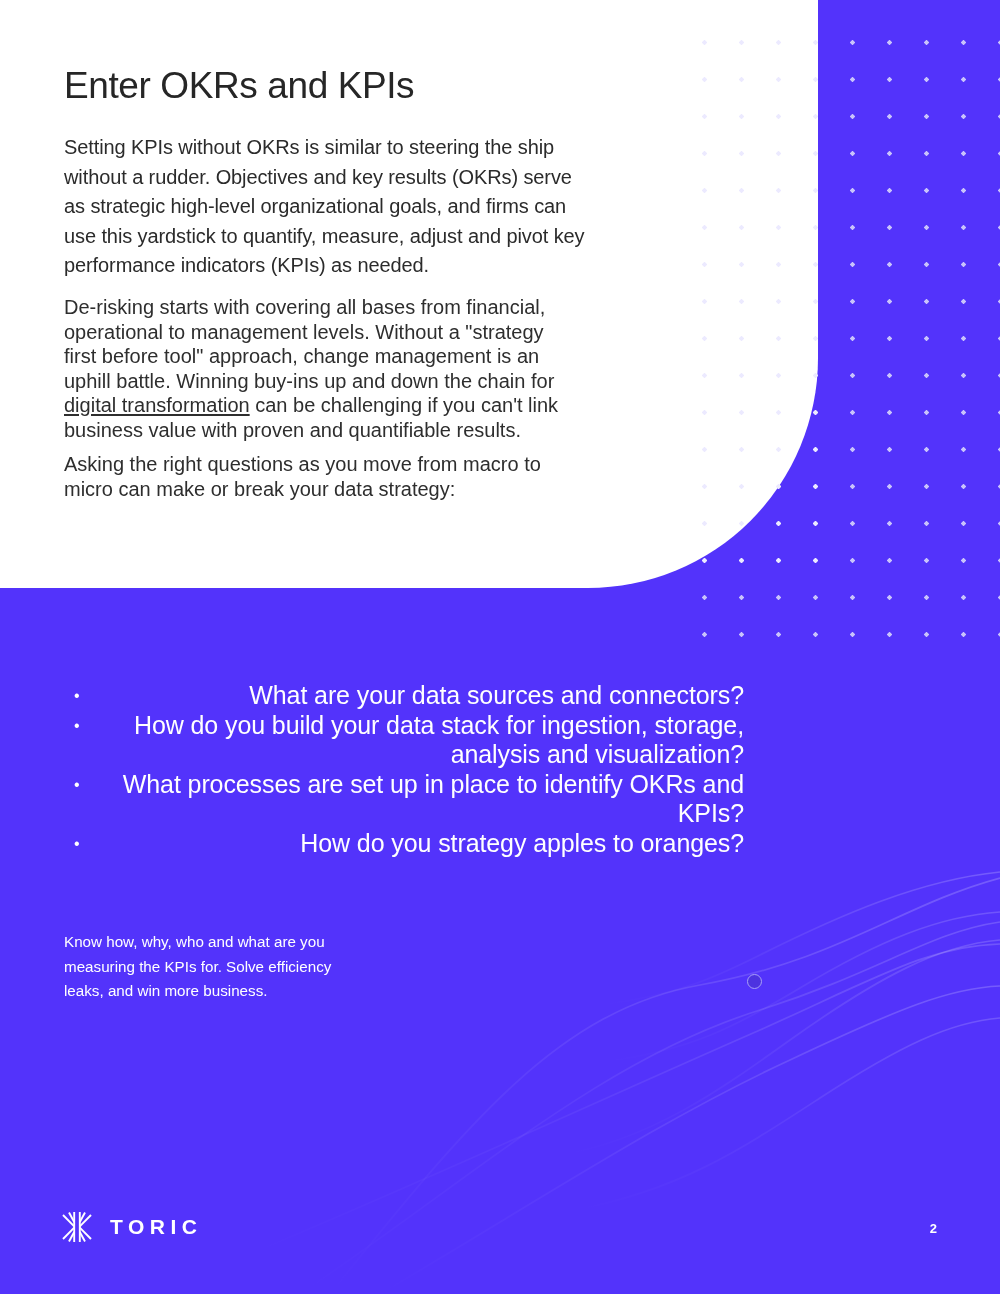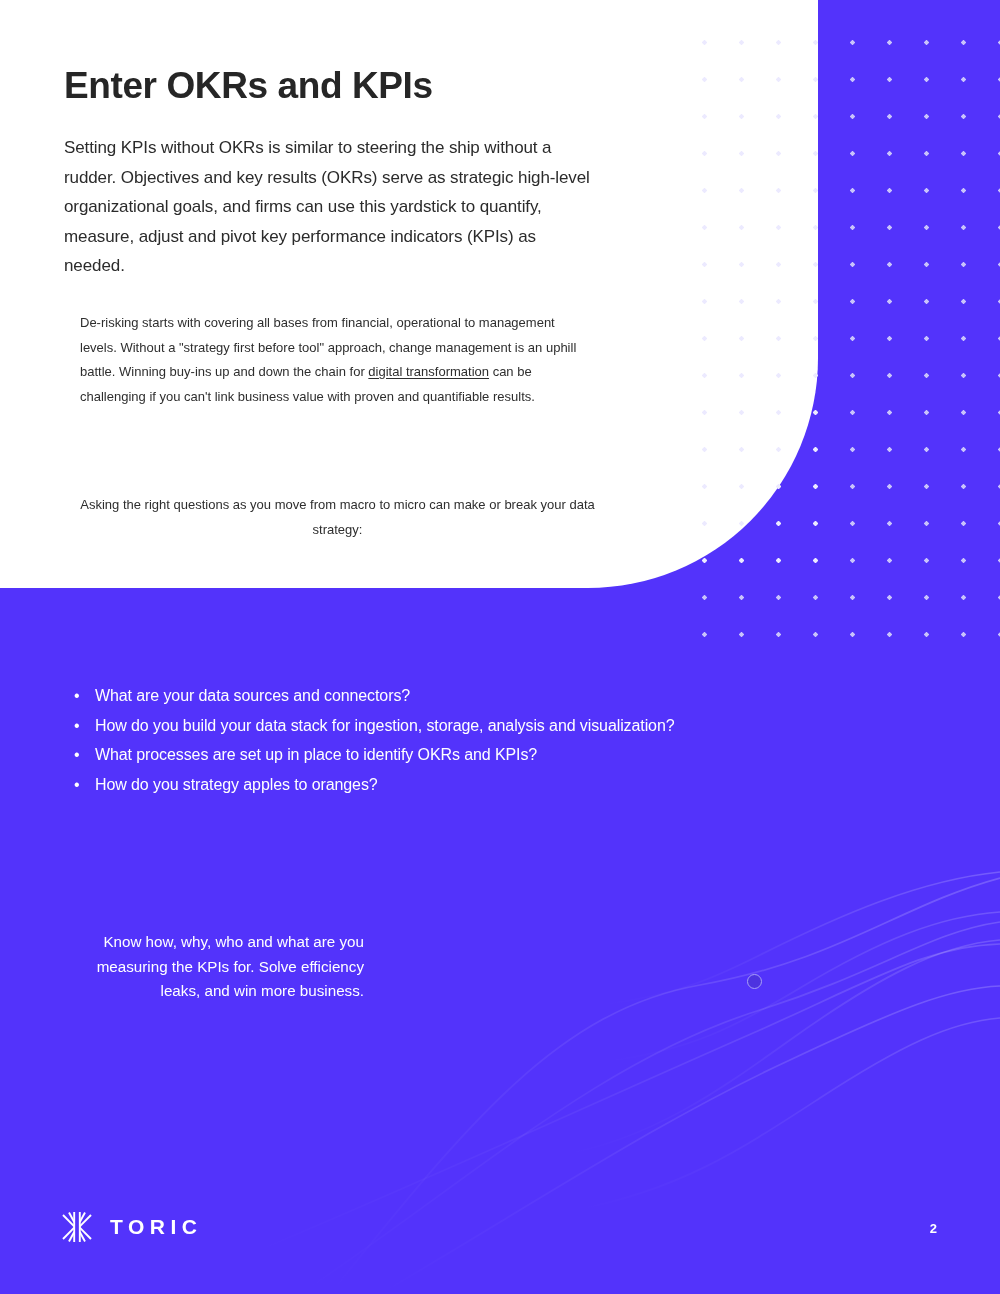--- a/index.html
+++ b/index.html
@@ -81,67 +81,68 @@
     z-index: 5;
   }
 
   .page-title {
     position: absolute;
     left: 64px;
     top: 63px;
     margin: 0;
     font-size: 37px;
     line-height: 46px;
-    font-weight: 700;
+    font-weight: 400;
     letter-spacing: -0.4px;
     color: #262626;
   }
 
   .lede {
     position: absolute;
     left: 64px;
     top: 133px;
     width: 530px;
     margin: 0;
-    font-size: 17px;
+    font-size: 20px;
     line-height: 29.6px;
     color: #2b2b2b;
     letter-spacing: -0.1px;
   }
 
   .body-para {
     position: absolute;
     left: 64px;
     width: 515px;
-    margin: 16px;
-    font-size: 13px;
+    margin: 0;
+    font-size: 20px;
     line-height: 24.5px;
     color: #2e2e2e;
   }
   .body-para.p1 { top: 295px; }
-  .body-para.p2 { top: 477px; text-align: center; }
+  .body-para.p2 { top: 452px; }
 
   .inline-link {
     color: #2e2e2e;
     text-decoration: underline;
     text-underline-offset: 2px;
   }
 
   .question-list {
     position: absolute;
     left: 64px;
     top: 681px;
     width: 680px;
     margin: 0;
     padding: 0;
     list-style: none;
     color: #ffffff;
-    font-size: 16px;
+    font-size: 25px;
     line-height: 29.6px;
     letter-spacing: -0.1px;
+    text-align: right;
   }
   .question-list li {
     position: relative;
     padding-left: 31px;
     margin: 0 0 0 0;
   }
   .question-list li::before {
     content: "\2022";
     position: absolute;
     left: 10px;
@@ -153,21 +154,20 @@
 
   .closing-para {
     position: absolute;
     left: 64px;
     top: 930px;
     width: 300px;
     margin: 0;
     color: #ffffff;
     font-size: 15.2px;
     line-height: 24.6px;
-    text-align: right;
   }
 
   
 
   .footer-brand {
     position: absolute;
     left: 60px;
     top: 1210px;
     display: flex;
     align-items: center;

